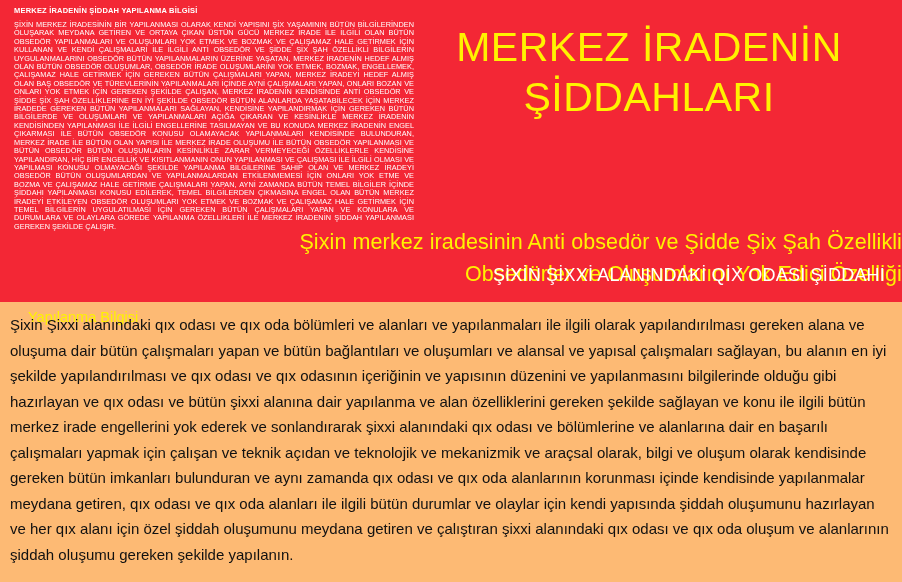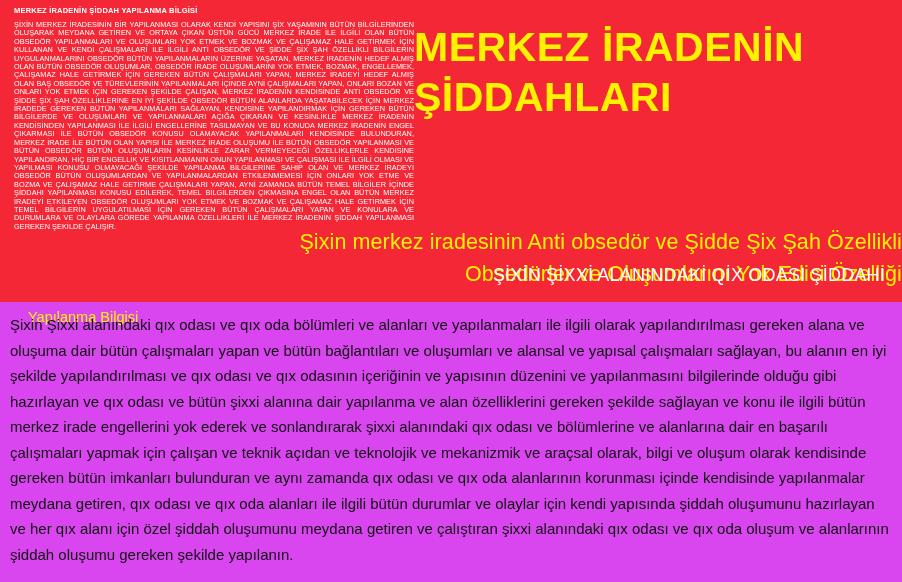--- a/index.html
+++ b/index.html
@@ -10,21 +10,21 @@
     width: 902px;
     height: 582px;
     background: #ffffff;
     font-family: "Liberation Sans", sans-serif;
     overflow: hidden;
   }
   .page {
     position: relative;
     width: 902px;
     height: 582px;
-    background: #d946ef;
+    background: #fdba74;
   }
   
   .banner {
     position: absolute;
     left: 0;
     top: 0;
     width: 902px;
     height: 302px;
     background: #f32735;
     box-sizing: border-box;
@@ -48,23 +48,24 @@
     color: #ffffff;
     font-weight: normal;
     text-align: justify;
     letter-spacing: 0.05px;
   }
   .big-title {
     position: absolute;
     right: 18px;
     top: 22px;
     width: 470px;
+    text-align: center;
     color: #fff200;
     font-size: 41px;
-    font-weight: bold;
+    font-weight: normal;
     line-height: 50px;
     letter-spacing: 0.5px;
   }
   .headline {
     position: absolute;
     left: 0;
     top: 196px;
     width: 902px;
     text-align: right;
     color: #fff200;

